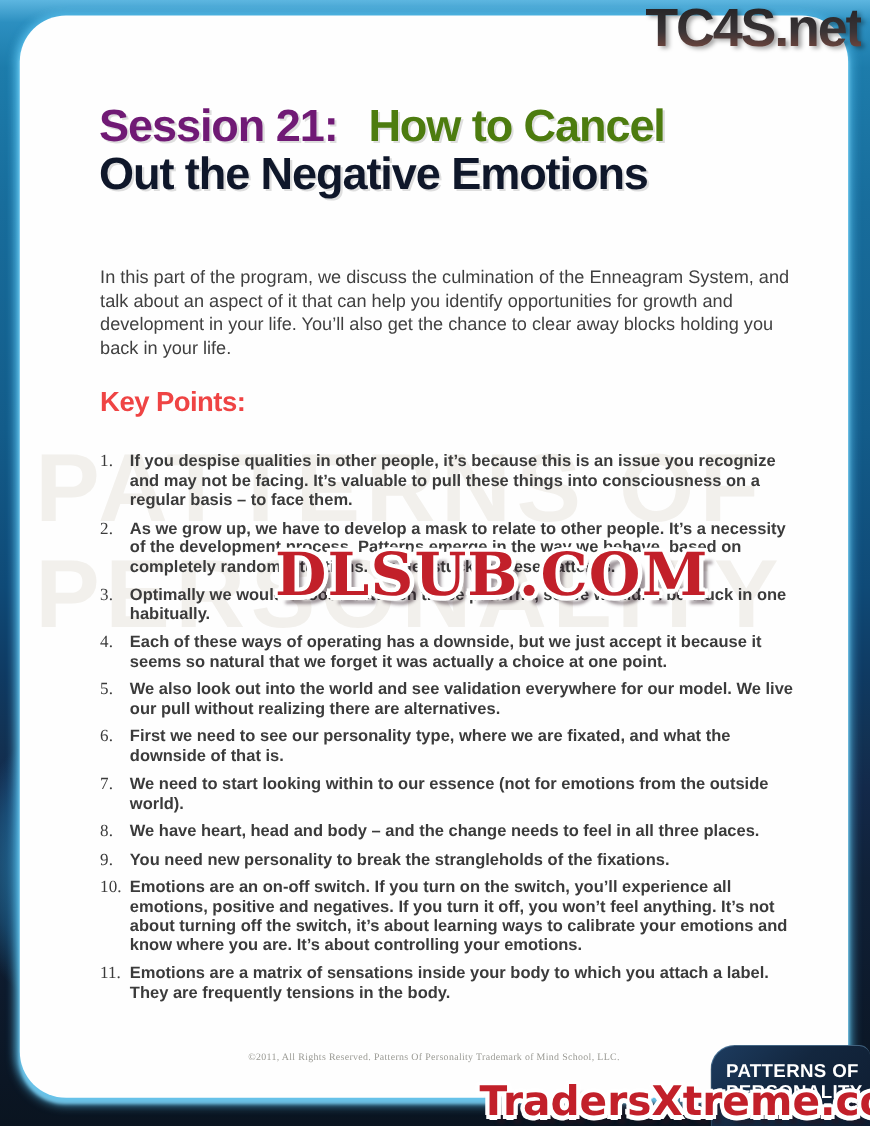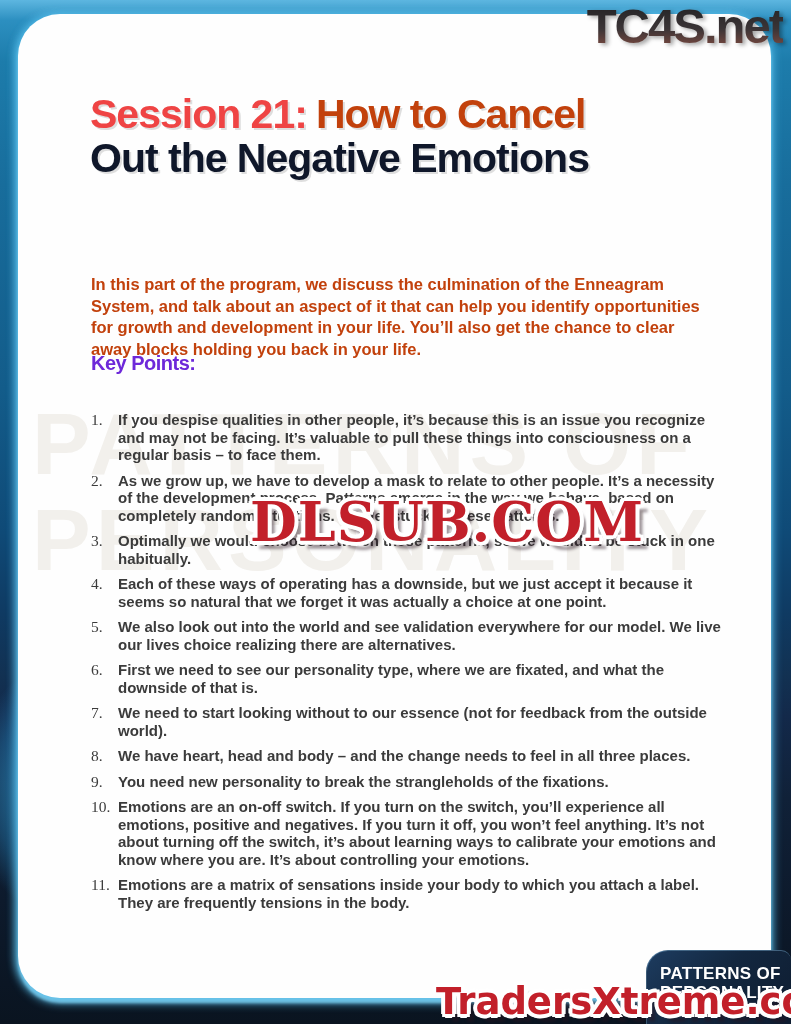--- a/index.html
+++ b/index.html
@@ -32,32 +32,32 @@
     font-weight:bold; font-size:88px; line-height:96px; letter-spacing:5px;
     color:rgba(196,186,164,0.20); white-space:nowrap; padding-left:14px;
     pointer-events:none;
   }
 
   .title {
     position:absolute; left:72px; top:78px; width:620px;
     font-weight:bold; font-size:41px; line-height:44px; letter-spacing:-1px;
     text-shadow:2px 2px 0 rgba(150,150,150,0.30);
   }
-  .title .t1 { color:#ef4444; margin-right:9px; }
-  .title .t2 { color:#c2410c; }
+  .title .t1 { color:#701a75; margin-right:28px; }
+  .title .t2 { color:#4d7c0f; }
   .title .t2block { display:block; color:#0f172a; }
 
   .intro {
     position:absolute; left:73px; top:228px; width:628px;
-    font-weight:bold; font-size:16.5px; line-height:21.5px; color:#c2410c;margin-top:32px;
+    font-weight:normal; font-size:16.5px; line-height:21.5px; color:#404040;
   }
 
   .kp-heading {
     position:absolute; left:73px; top:338px;
-    font-weight:bold; font-size:20px; color:#6d28d9; letter-spacing:-0.5px;
+    font-weight:bold; font-size:25px; color:#ef4444; letter-spacing:-0.5px;
   }
 
   .kp-list {
     position:absolute; left:73px; top:397px; width:632px;
     list-style:none; color:#3b3b3b; font-size:15px; line-height:17.5px;
   }
   .kp-list li { display:flex; margin-bottom:8px; }
   .kp-list .num { flex:none; width:27px; font-family:"Liberation Serif", serif; font-size:15.5px; color:#3b3b3b; }
   .kp-list .txt { flex:1;font-weight:bold; }
 
@@ -141,48 +141,49 @@
         <li>
           <span class="num">3.</span>
           <span class="txt">Optimally we would choose between these patterns, so we wouldn’t be stuck in one habitually.</span>
         </li>
         <li>
           <span class="num">4.</span>
           <span class="txt">Each of these ways of operating has a downside, but we just accept it because it seems so natural that we forget it was actually a choice at one point.</span>
         </li>
         <li>
           <span class="num">5.</span>
-          <span class="txt">We also look out into the world and see validation everywhere for our model. We live our lives choice realizing there are alternatives.</span>
+          <span class="txt">We also look out into the world and see validation everywhere for our model. We live our pull without realizing there are alternatives.</span>
         </li>
         <li>
           <span class="num">6.</span>
           <span class="txt">First we need to see our personality type, where we are fixated, and what the downside of that is.</span>
         </li>
         <li>
           <span class="num">7.</span>
-          <span class="txt">We need to start looking without to our essence (not for feedback from the outside world).</span>
+          <span class="txt">We need to start looking within to our essence (not for emotions from the outside world).</span>
         </li>
         <li>
           <span class="num">8.</span>
           <span class="txt">We have heart, head and body – and the change needs to feel in all three places.</span>
         </li>
         <li>
           <span class="num">9.</span>
           <span class="txt">You need new personality to break the strangleholds of the fixations.</span>
         </li>
         <li>
           <span class="num">10.</span>
           <span class="txt">Emotions are an on-off switch. If you turn on the switch, you’ll experience all emotions, positive and negatives. If you turn it off, you won’t feel anything. It’s not about turning off the switch, it’s about learning ways to calibrate your emotions and know where you are. It’s about controlling your emotions.</span>
         </li>
         <li>
           <span class="num">11.</span>
           <span class="txt">Emotions are a matrix of sensations inside your body to which you attach a label. They are frequently tensions in the body.</span>
         </li>
       </ol>
 
+    <div class="footer">©2011, All Rights Reserved. Patterns Of Personality Trademark of Mind School, LLC.</div>
   </div>
 
   <div class="logo-box">
     <div>PATTERNS OF</div>
     <div>PERSONALITY</div>
   </div>
 
   <div class="tc4s">TC4S.net</div>
 
   <div class="stamp stamp-mid">DLSUB.COM</div>

